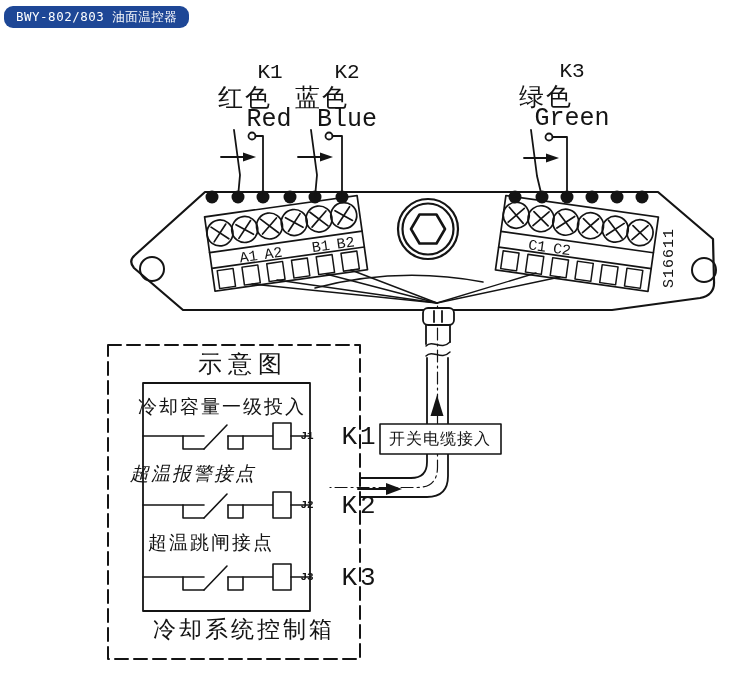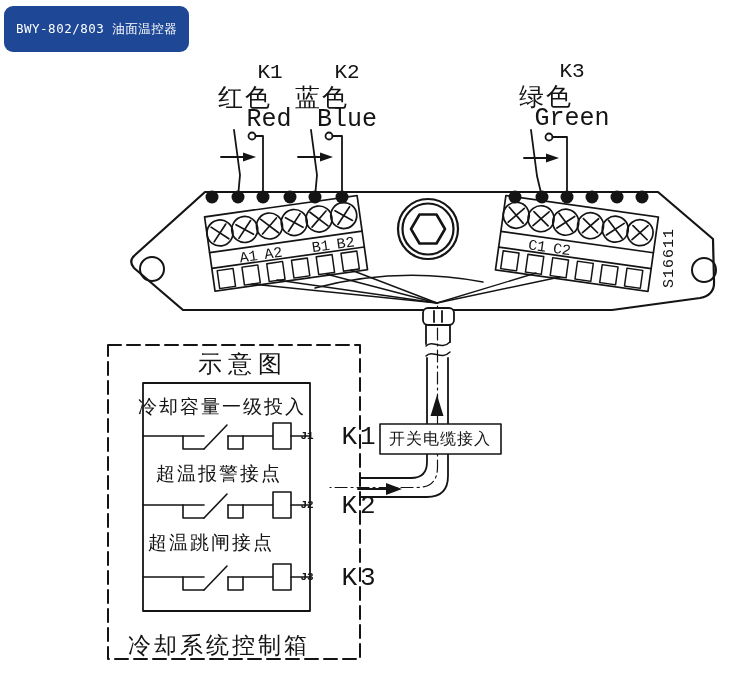--- a/index.html
+++ b/index.html
@@ -1,19 +1,19 @@
 <!DOCTYPE html>
 <html><head>
 <meta charset="utf-8">
 <style>
   html,body{margin:0;padding:0;background:#ffffff;}
   #stage{position:relative;width:734px;height:673px;background:#ffffff;overflow:hidden;
          font-family:"DejaVu Sans",sans-serif;color:#141414;}
   #diagram{position:absolute;left:0;top:0;}
-  .badge{position:absolute;left:4px;top:6px;height:22px;line-height:22px;padding:12px 12px;
+  .badge{position:absolute;left:4px;top:6px;height:22px;line-height:22px;padding:0 12px;
          border-radius:9px;color:#ffffff;font-size:12.5px;letter-spacing:.5px;
          font-family:"DejaVu Sans Mono","DejaVu Sans",monospace;}
   .t{position:absolute;transform:translate(-50%,-50%);white-space:nowrap;color:#141414;}
   .cad{font-family:"Liberation Mono","DejaVu Sans Mono",monospace;margin-left:25px;}
   .cjk{font-family:"DejaVu Sans",sans-serif;}
   .sw-id{font-size:21px;}
   .sw-cn{font-size:25px;letter-spacing:2px;}
   .sw-en{font-size:25px;}
   .sch-title{font-size:24px;letter-spacing:6px;}
   .row-desc{font-size:19px;letter-spacing:2px;}
@@ -213,24 +213,24 @@
   <div class="t cad sw-en" style="left:244px;top:119px;">Red</div>
   <div class="t cad sw-id" style="left:322px;top:72px;">K2</div>
   <div class="t cjk sw-cn" style="left:322px;top:97px;">蓝色</div>
   <div class="t cad sw-en" style="left:322px;top:119px;">Blue</div>
   <div class="t cad sw-id" style="left:547px;top:71px;">K3</div>
   <div class="t cjk sw-cn" style="left:546px;top:96px;">绿色</div>
   <div class="t cad sw-en" style="left:547px;top:118px;">Green</div>
 
   <div class="t cjk sch-title" style="left:243px;top:364px;">示意图</div>
   <div class="t cjk row-desc" style="left:222px;top:407px;">冷却容量一级投入</div>
-  <div class="t cjk row-desc" style="left:219px;top:474px;">超温报警接点</div>
+  <div class="t cjk row-desc" style="left:193px;top:474px;font-style:italic;">超温报警接点</div>
   <div class="t cjk row-desc" style="left:211px;top:543px;">超温跳闸接点</div>
   <div class="t cad j-label" style="left:282px;top:436px;">J1</div>
   <div class="t cad j-label" style="left:282px;top:505px;">J2</div>
   <div class="t cad j-label" style="left:282px;top:577px;">J3</div>
   <div class="t cad k-out" style="left:335px;top:437px;">K1</div>
   <div class="t cad k-out" style="left:335px;top:506px;">K2</div>
   <div class="t cad k-out" style="left:335px;top:578px;">K3</div>
-  <div class="t cjk box-label" style="left:219px;top:629px;margin-top:16px;">冷却系统控制箱</div>
+  <div class="t cjk box-label" style="left:244px;top:629px;">冷却系统控制箱</div>
   <div class="t cjk cable-label" style="left:440px;top:439px;">开关电缆接入</div>
 
 </div>
 
 </body></html>

